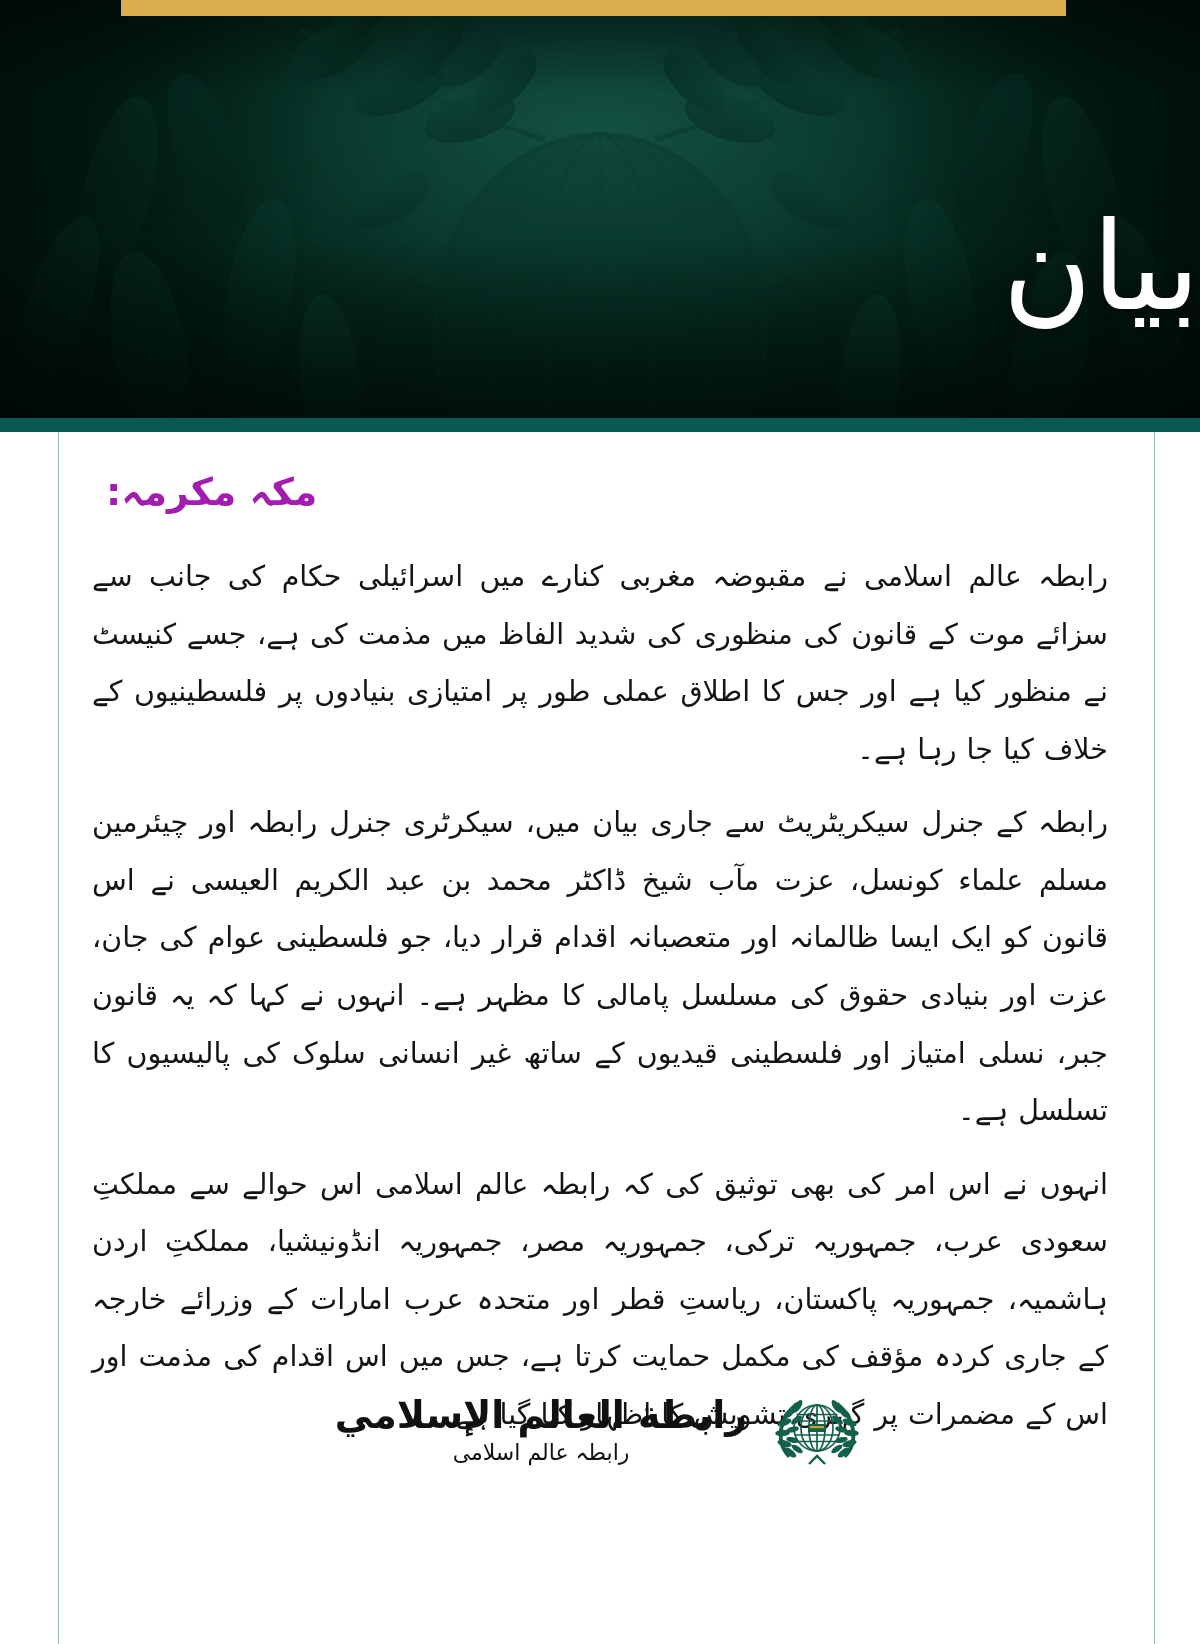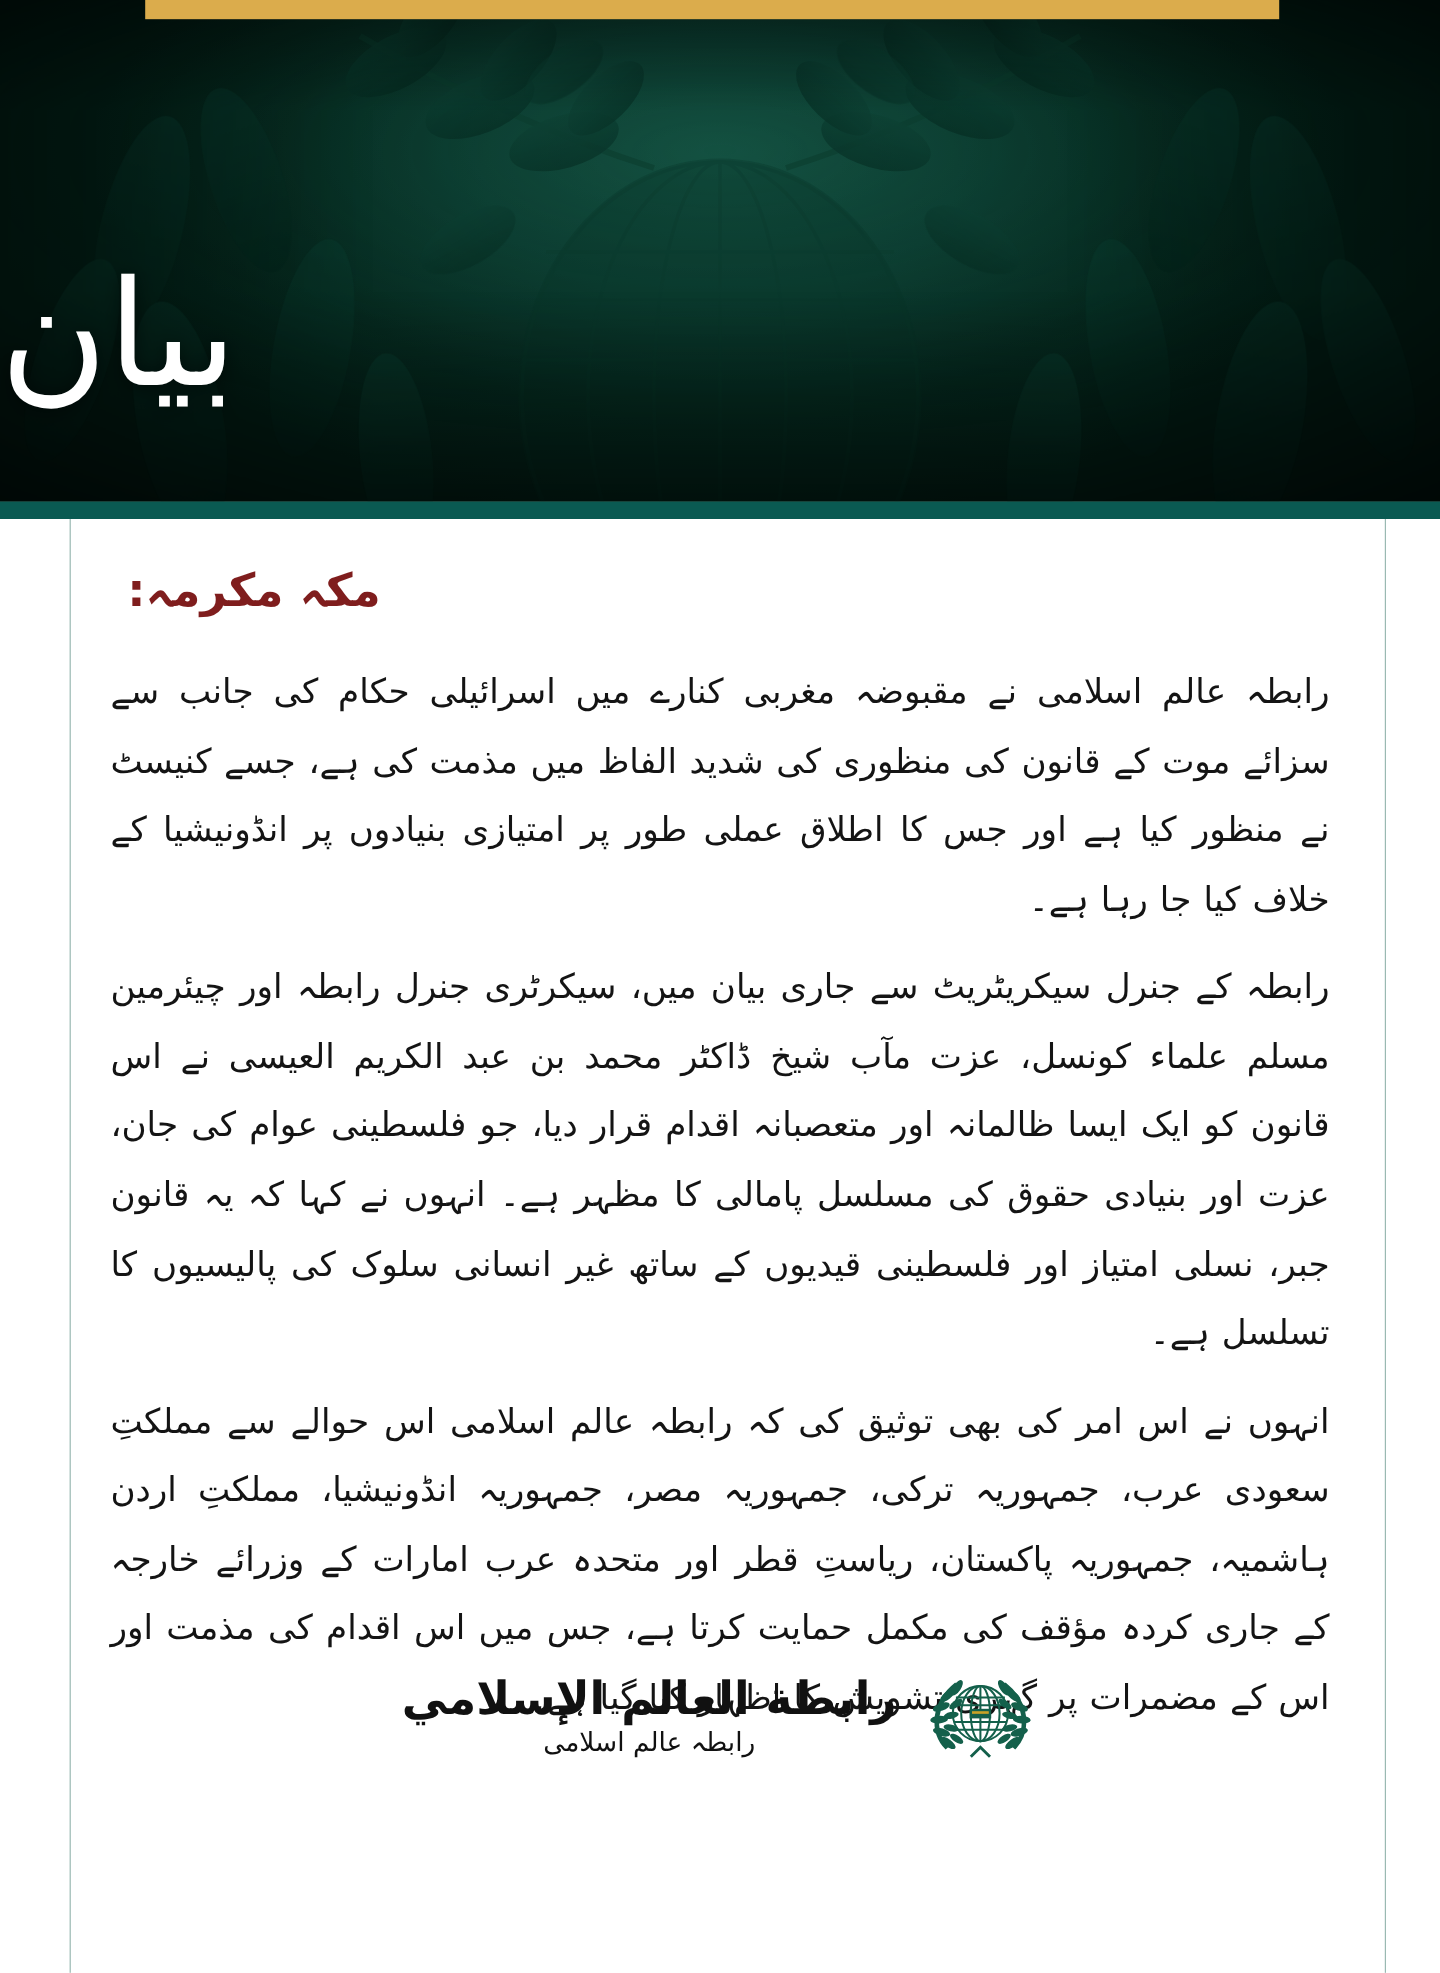--- a/index.html
+++ b/index.html
@@ -76,23 +76,23 @@
     top: 418px;
     width: 1200px;
     height: 14px;
     background: #0A5A52;
     z-index: 4;
   }
 
   .banner-title {
     position: absolute;
     left: 0;
-    top: 208px;
-    width: 1200px;
-    text-align: left;
+    top: 196px;
+    width: 1200px;
+    text-align: right;
     color: #ffffff;
     font-family: "DejaVu Sans", "Liberation Sans", sans-serif;
     font-size: 122px;
     line-height: 1.18;
     font-weight: 400;
     letter-spacing: 0;
     text-shadow: 0 2px 16px rgba(0,0,0,0.55);
     direction: rtl;
     z-index: 3;
   }
@@ -104,21 +104,21 @@
     top: 470px;
     width: 1016px;
     direction: rtl;
     text-align: justify;
   }
 
   .dateline {
     font-family: "DejaVu Sans", "Liberation Sans", sans-serif;
     font-size: 38px;
     font-weight: 700;
-    color: #7f1d1d;
+    color: #a21caf;
     text-align: left;
     direction: rtl;
     margin: 0 0 34px 0;
     padding-left: 14px;
     letter-spacing: 0.5px;
   }
 
   .para {
     font-family: "DejaVu Sans", "Liberation Sans", sans-serif;
     font-size: 28.5px;
@@ -259,21 +259,21 @@
 
   <div class="teal-band"></div>
 
   <div class="frame-line left"></div>
   <div class="frame-line right"></div>
 
   <div class="content">
 
     <div class="dateline">مکہ مکرمہ:</div>
 
-    <p class="para">رابطہ عالم اسلامی نے مقبوضہ مغربی کنارے میں اسرائیلی حکام کی جانب سے سزائے موت کے قانون کی منظوری کی شدید الفاظ میں مذمت کی ہے، جسے کنیسٹ نے منظور کیا ہے اور جس کا اطلاق عملی طور پر امتیازی بنیادوں پر انڈونیشیا کے خلاف کیا جا رہا ہے۔</p>
+    <p class="para">رابطہ عالم اسلامی نے مقبوضہ مغربی کنارے میں اسرائیلی حکام کی جانب سے سزائے موت کے قانون کی منظوری کی شدید الفاظ میں مذمت کی ہے، جسے کنیسٹ نے منظور کیا ہے اور جس کا اطلاق عملی طور پر امتیازی بنیادوں پر فلسطینیوں کے خلاف کیا جا رہا ہے۔</p>
 
     <p class="para">رابطہ کے جنرل سیکریٹریٹ سے جاری بیان میں، سیکرٹری جنرل رابطہ اور چیئرمین مسلم علماء کونسل، عزت مآب شیخ ڈاکٹر محمد بن عبد الکریم العیسی نے اس قانون کو ایک ایسا ظالمانہ اور متعصبانہ اقدام قرار دیا، جو فلسطینی عوام کی جان، عزت اور بنیادی حقوق کی مسلسل پامالی کا مظہر ہے۔ انہوں نے کہا کہ یہ قانون جبر، نسلی امتیاز اور فلسطینی قیدیوں کے ساتھ غیر انسانی سلوک کی پالیسیوں کا تسلسل ہے۔</p>
 
     <p class="para">انہوں نے اس امر کی بھی توثیق کی کہ رابطہ عالم اسلامی اس حوالے سے مملکتِ سعودی عرب، جمہوریہ ترکی، جمہوریہ مصر، جمہوریہ انڈونیشیا، مملکتِ اردن ہاشمیہ، جمہوریہ پاکستان، ریاستِ قطر اور متحدہ عرب امارات کے وزرائے خارجہ کے جاری کردہ مؤقف کی مکمل حمایت کرتا ہے، جس میں اس اقدام کی مذمت اور اس کے مضمرات پر گہری تشویش کا اظہار کیا گیا ہے۔</p>
   </div>
 
   <div class="footer">
 
     <span class="logo-emblem">
       <svg width="96" height="96" viewBox="0 0 96 96" aria-hidden="true">

